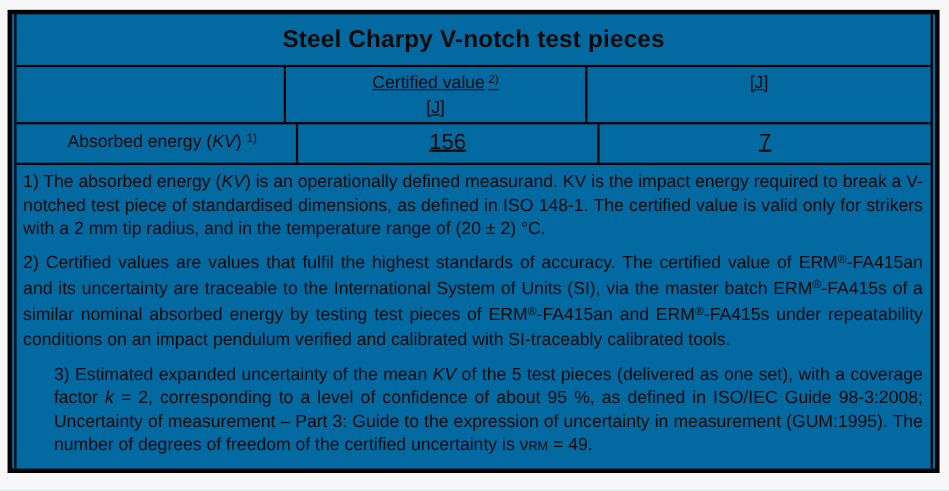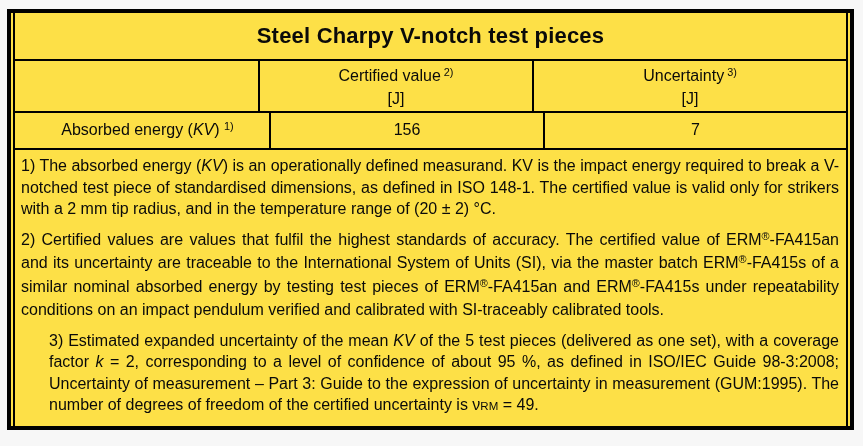--- a/index.html
+++ b/index.html
@@ -18,21 +18,21 @@
   }
   
   .frame {
     position: absolute;
     left: 7px;
     top: 9px;
     width: 847px;
     height: 421px;
     box-sizing: border-box;
     border: 4px solid #000;
-    background: #fde047;
+    background: #0369a1;
   }
   
   .inner {
     box-sizing: border-box;
     height: 100%;
     margin: 0 2px;
     border-left: 2px solid #000;
     border-right: 2px solid #000;
     display: flex;
     flex-direction: column;
@@ -62,32 +62,33 @@
     border-bottom: 2px solid #000;
     padding-left: 11px;
   }
   .cell {
     box-sizing: border-box;
     text-align: center;
     overflow: hidden;
   }
   .grid .cell + .cell {
     border-left: 2px solid #000;
+    text-decoration: underline;
   }
   .head-cell {
     padding-top: 4px;
     font-size: 16px;
     line-height: 22px;
   }
   .label-cell {
     font-size: 16px;
     line-height: 34px;
   }
   .value-cell {
-    font-size: 16px;
+    font-size: 20px;
     line-height: 33px;
   }
   .footnotes {
     flex: 1;
     padding: 5px 7px 4px 6px;
     font-size: 16px;
     line-height: 21.5px;
     text-align: justify;
   }
   .fn {
@@ -112,21 +113,20 @@
 
       <div class="title-row">Steel Charpy V-notch test pieces</div>
 
       <div class="grid head-row">
         <div class="cell head-cell"></div>
         <div class="cell head-cell">
           <div><span>Certified value</span><span class="seg-sup marker">2)</span></div>
           <div>[J]</div>
         </div>
         <div class="cell head-cell">
-          <div><span>Uncertainty</span><span class="seg-sup marker">3)</span></div>
           <div>[J]</div>
         </div>
       </div>
 
       <div class="grid data-row">
         <div class="cell label-cell"><span>Absorbed energy (</span><span class="seg-i">KV</span><span>) </span><span class="seg-sup">1)</span></div>
         <div class="cell value-cell">156</div>
         <div class="cell value-cell">7</div>
       </div>
 

